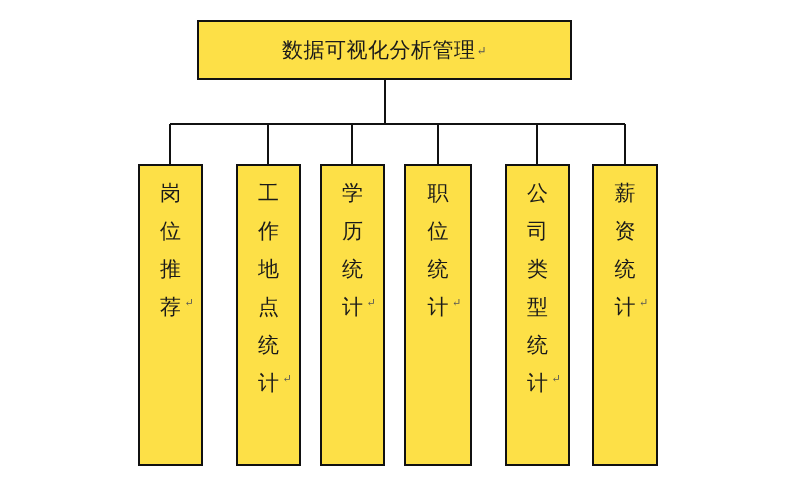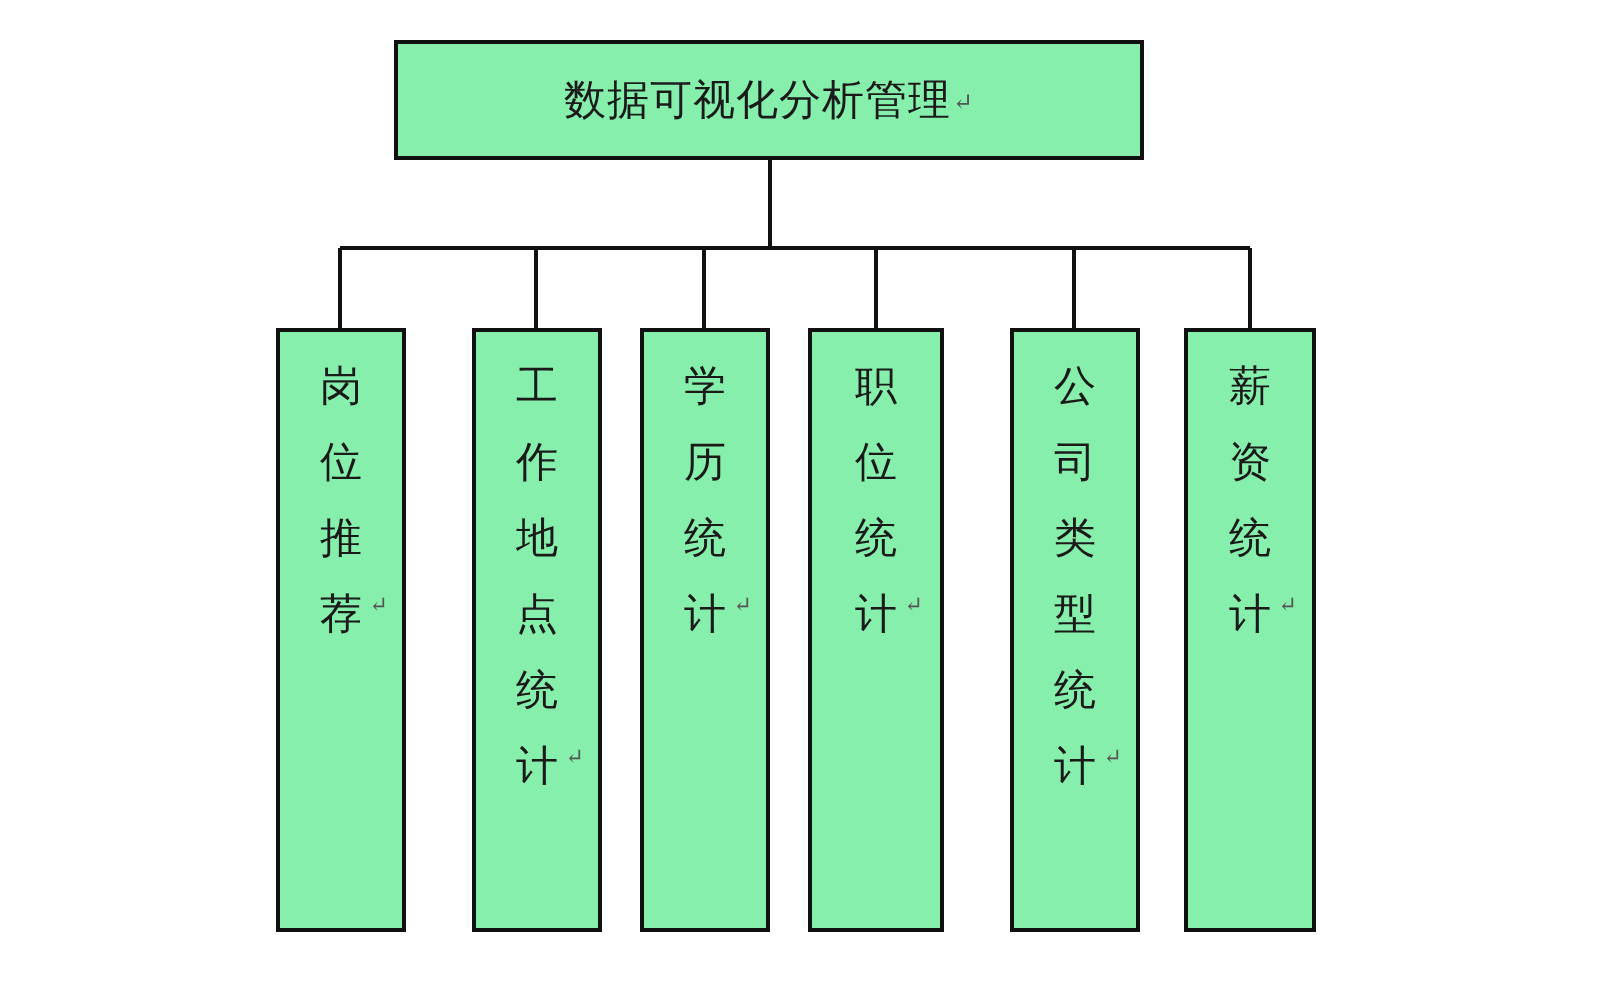--- a/index.html
+++ b/index.html
@@ -27,21 +27,21 @@
     top: 0;
     width: 802px;
     height: 492px;
   }
 
   
   .node-box {
     position: absolute;
     box-sizing: border-box;
     border: 2px solid #111111;
-    background: #86efac;
+    background: #fde047;
   }
 
   
   #root-node {
     left: 197px;
     top: 20px;
     width: 375px;
     height: 60px;
     display: flex;
     align-items: center;

